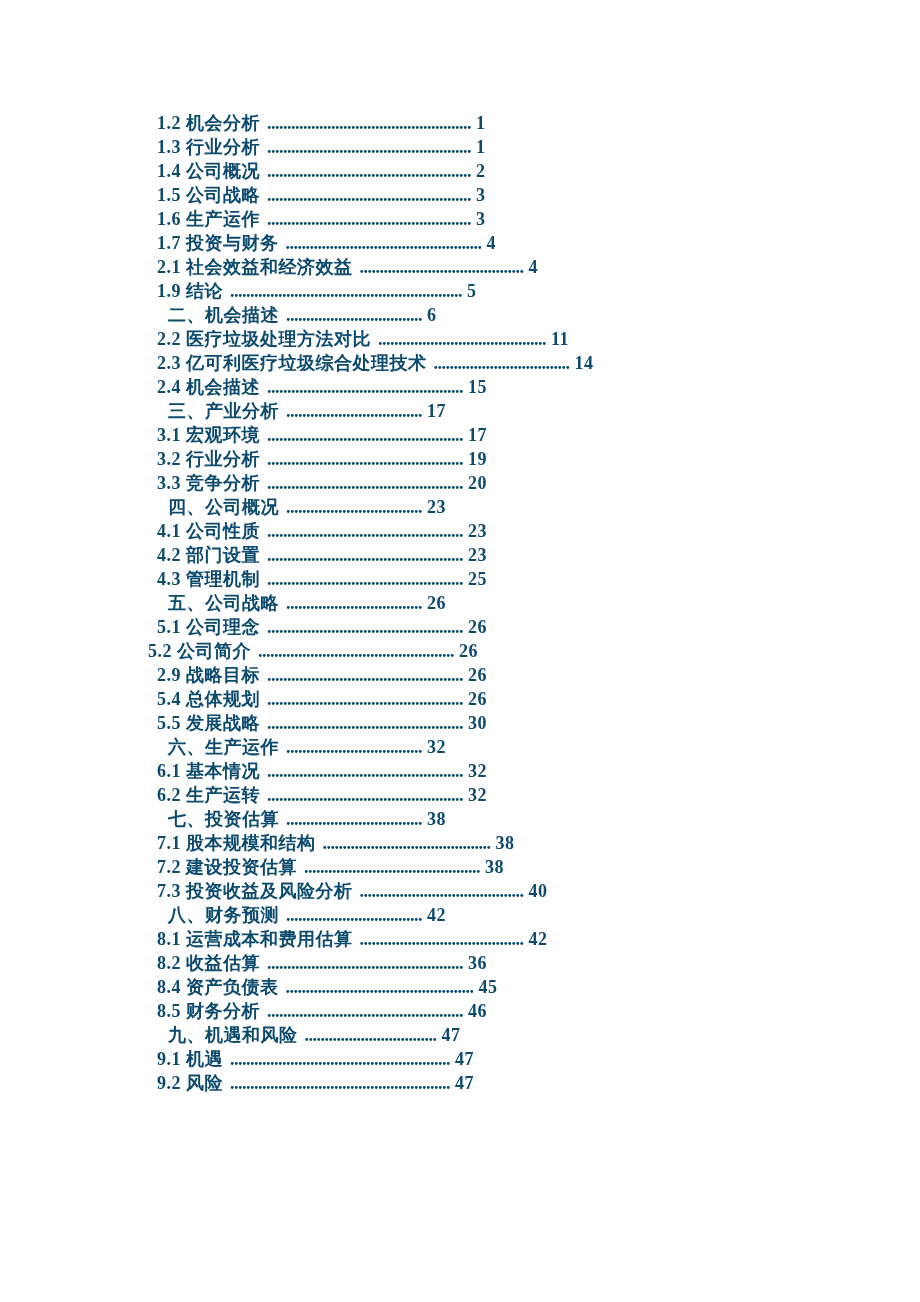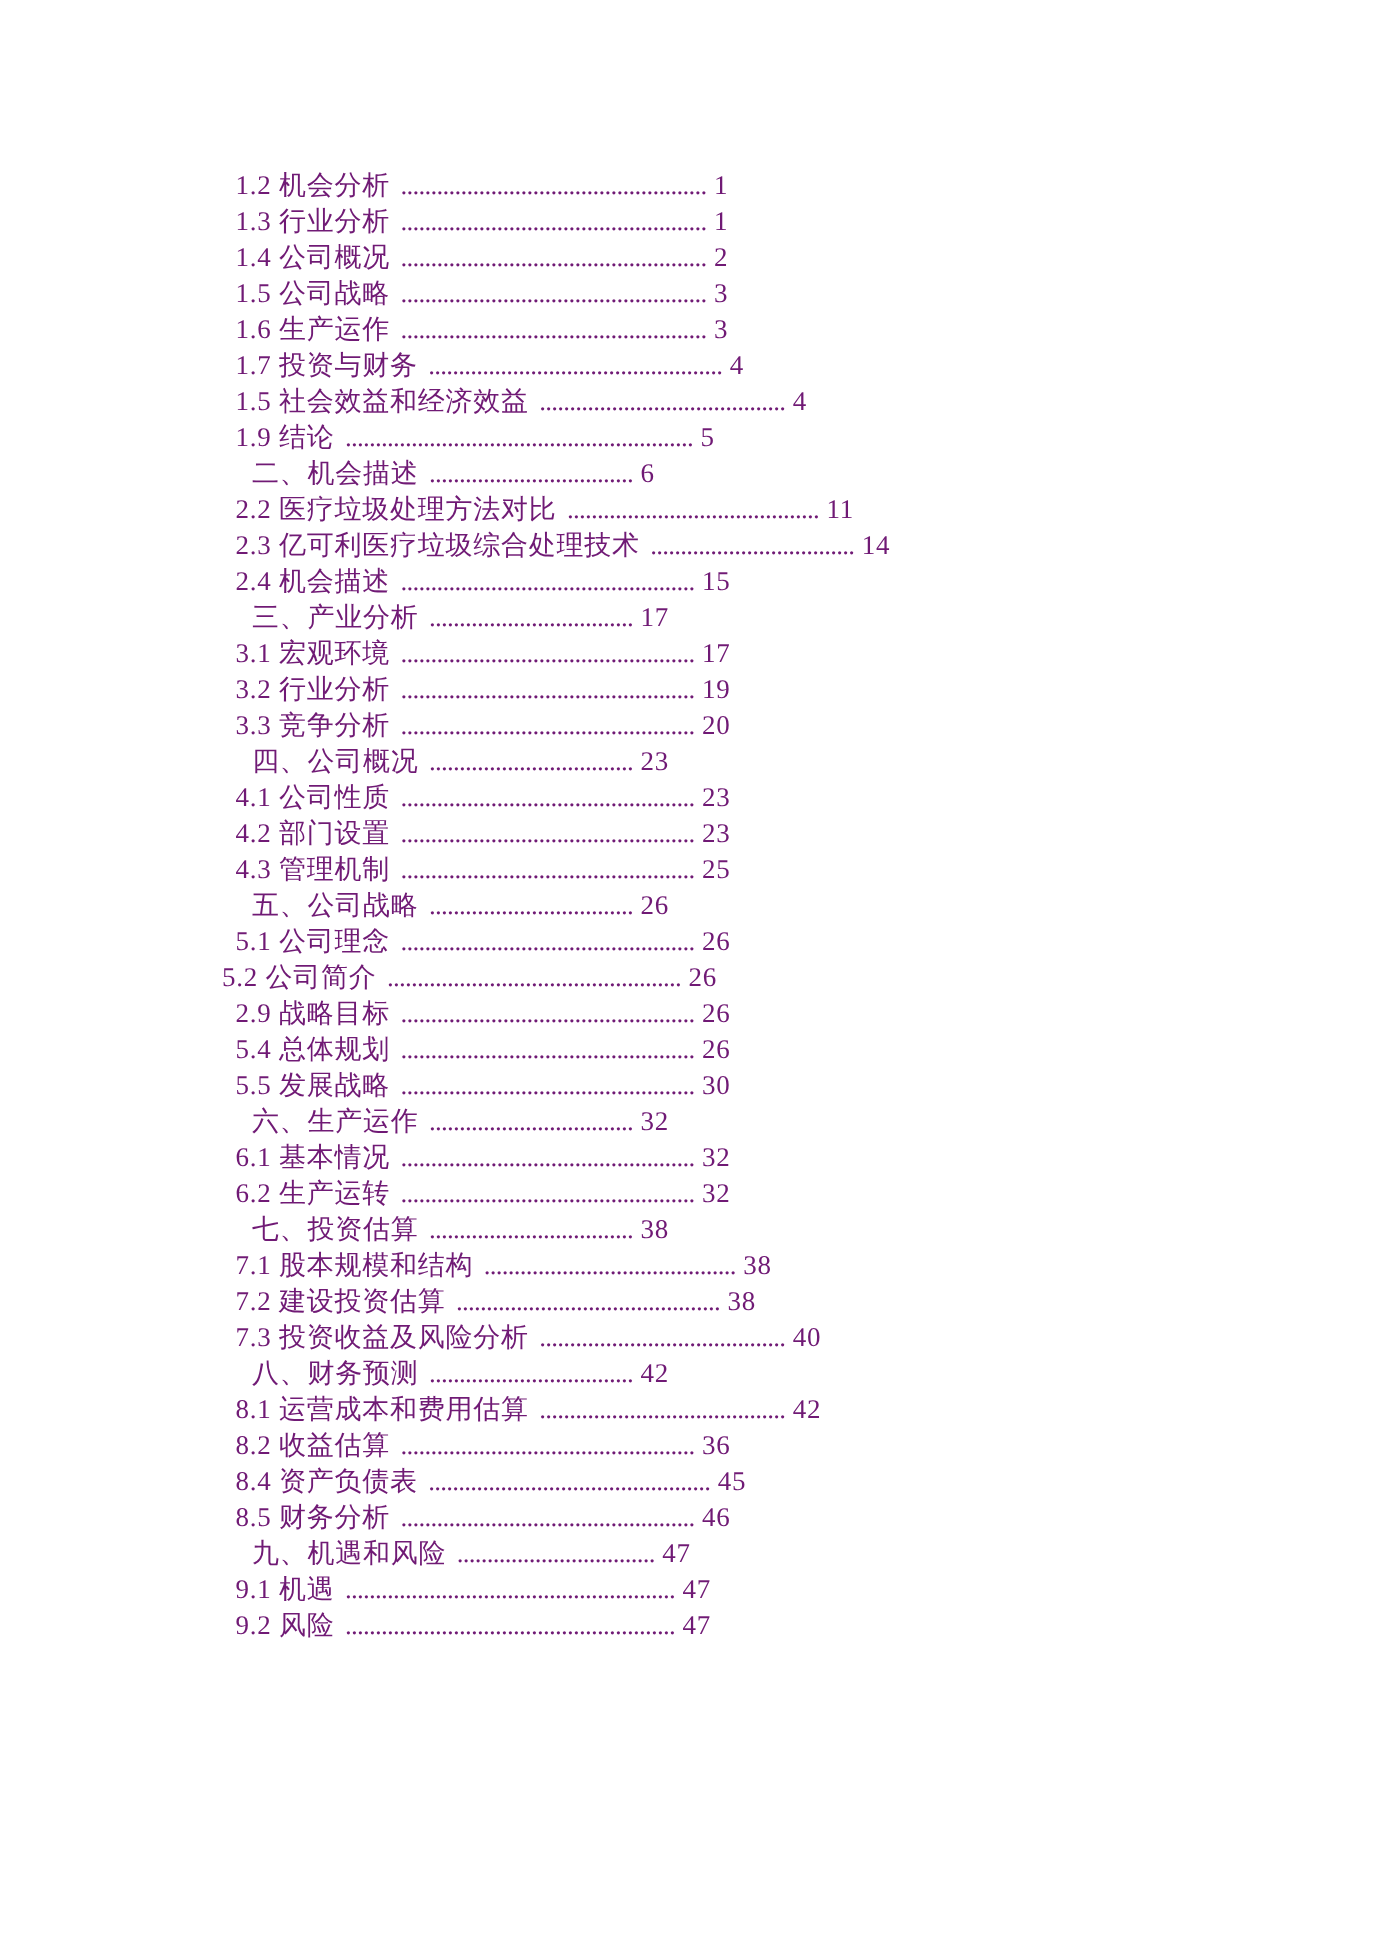--- a/index.html
+++ b/index.html
@@ -7,22 +7,23 @@
     width: 920px;
     height: 1302px;
     background: #ffffff;
     overflow: hidden;
   }
   .page {
     position: relative;
     width: 920px;
     height: 1236px;
     background: #ffffff;
-    color: #701a75;
+    color: #0c4a6e;
     font-family: "Liberation Serif", "DejaVu Serif", serif;
+    font-weight: bold;
   }
   .toc {
     padding-top: 111px;
     padding-left: 157px;
     padding-right: 40px;
   }
   .toc-row {
     height: 24px;
     line-height: 24px;
     font-size: 18px;
@@ -43,21 +44,21 @@
 <body>
 
 <div class="page">
   <div class="toc" id="toc-list">
       <div class="toc-row section"><span class="toc-title">1.2 机会分析</span><span class="toc-dots">...................................................</span><span class="toc-page">1</span></div>
       <div class="toc-row section"><span class="toc-title">1.3 行业分析</span><span class="toc-dots">...................................................</span><span class="toc-page">1</span></div>
       <div class="toc-row section"><span class="toc-title">1.4 公司概况</span><span class="toc-dots">...................................................</span><span class="toc-page">2</span></div>
       <div class="toc-row section"><span class="toc-title">1.5 公司战略</span><span class="toc-dots">...................................................</span><span class="toc-page">3</span></div>
       <div class="toc-row section"><span class="toc-title">1.6 生产运作</span><span class="toc-dots">...................................................</span><span class="toc-page">3</span></div>
       <div class="toc-row section"><span class="toc-title">1.7 投资与财务</span><span class="toc-dots">.................................................</span><span class="toc-page">4</span></div>
-      <div class="toc-row section"><span class="toc-title">1.5 社会效益和经济效益</span><span class="toc-dots">.........................................</span><span class="toc-page">4</span></div>
+      <div class="toc-row section"><span class="toc-title">2.1 社会效益和经济效益</span><span class="toc-dots">.........................................</span><span class="toc-page">4</span></div>
       <div class="toc-row section"><span class="toc-title">1.9 结论</span><span class="toc-dots">..........................................................</span><span class="toc-page">5</span></div>
       <div class="toc-row chapter"><span class="toc-title">二、机会描述</span><span class="toc-dots">..................................</span><span class="toc-page">6</span></div>
       <div class="toc-row section"><span class="toc-title">2.2 医疗垃圾处理方法对比</span><span class="toc-dots">..........................................</span><span class="toc-page">11</span></div>
       <div class="toc-row section"><span class="toc-title">2.3 亿可利医疗垃圾综合处理技术</span><span class="toc-dots">..................................</span><span class="toc-page">14</span></div>
       <div class="toc-row section"><span class="toc-title">2.4 机会描述</span><span class="toc-dots">.................................................</span><span class="toc-page">15</span></div>
       <div class="toc-row chapter"><span class="toc-title">三、产业分析</span><span class="toc-dots">..................................</span><span class="toc-page">17</span></div>
       <div class="toc-row section"><span class="toc-title">3.1 宏观环境</span><span class="toc-dots">.................................................</span><span class="toc-page">17</span></div>
       <div class="toc-row section"><span class="toc-title">3.2 行业分析</span><span class="toc-dots">.................................................</span><span class="toc-page">19</span></div>
       <div class="toc-row section"><span class="toc-title">3.3 竞争分析</span><span class="toc-dots">.................................................</span><span class="toc-page">20</span></div>
       <div class="toc-row chapter"><span class="toc-title">四、公司概况</span><span class="toc-dots">..................................</span><span class="toc-page">23</span></div>

